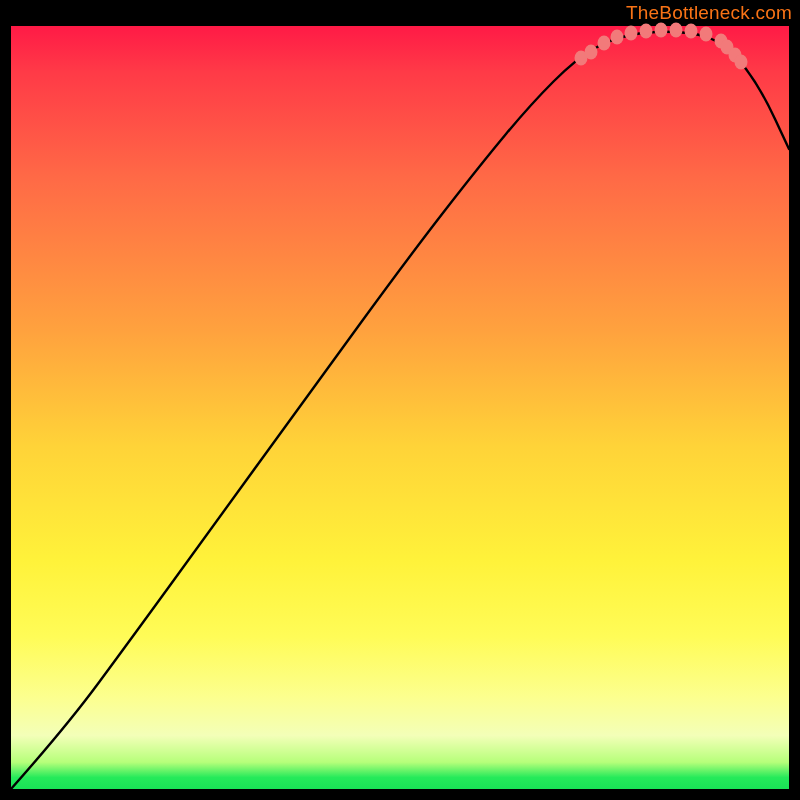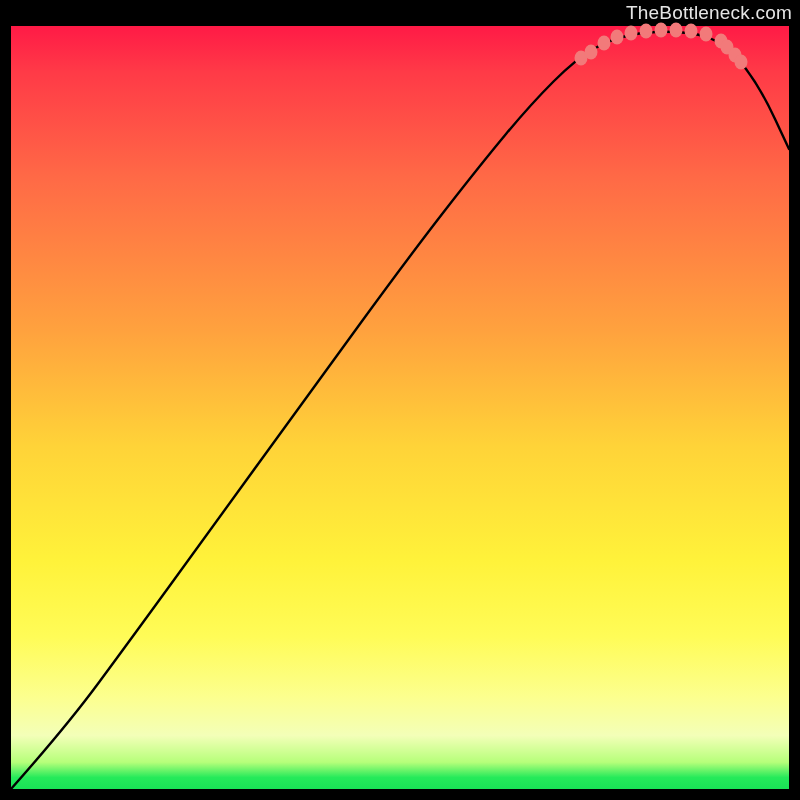--- a/index.html
+++ b/index.html
@@ -14,21 +14,21 @@
   .frame {
     position: relative;
     width: 800px;
     height: 800px;
     background: #000;
   }
   .attribution {
     position: absolute;
     top: 2px;
     right: 8px;
-    color: #e5e5e5;
+    color: #f97316;
     font-size: 19px;
     font-weight: 400;
     letter-spacing: 0.2px;
     z-index: 5;
   }
   .plot-outer {
     position: absolute;
     left: 11px;
     top: 26px;
     width: 778px;

